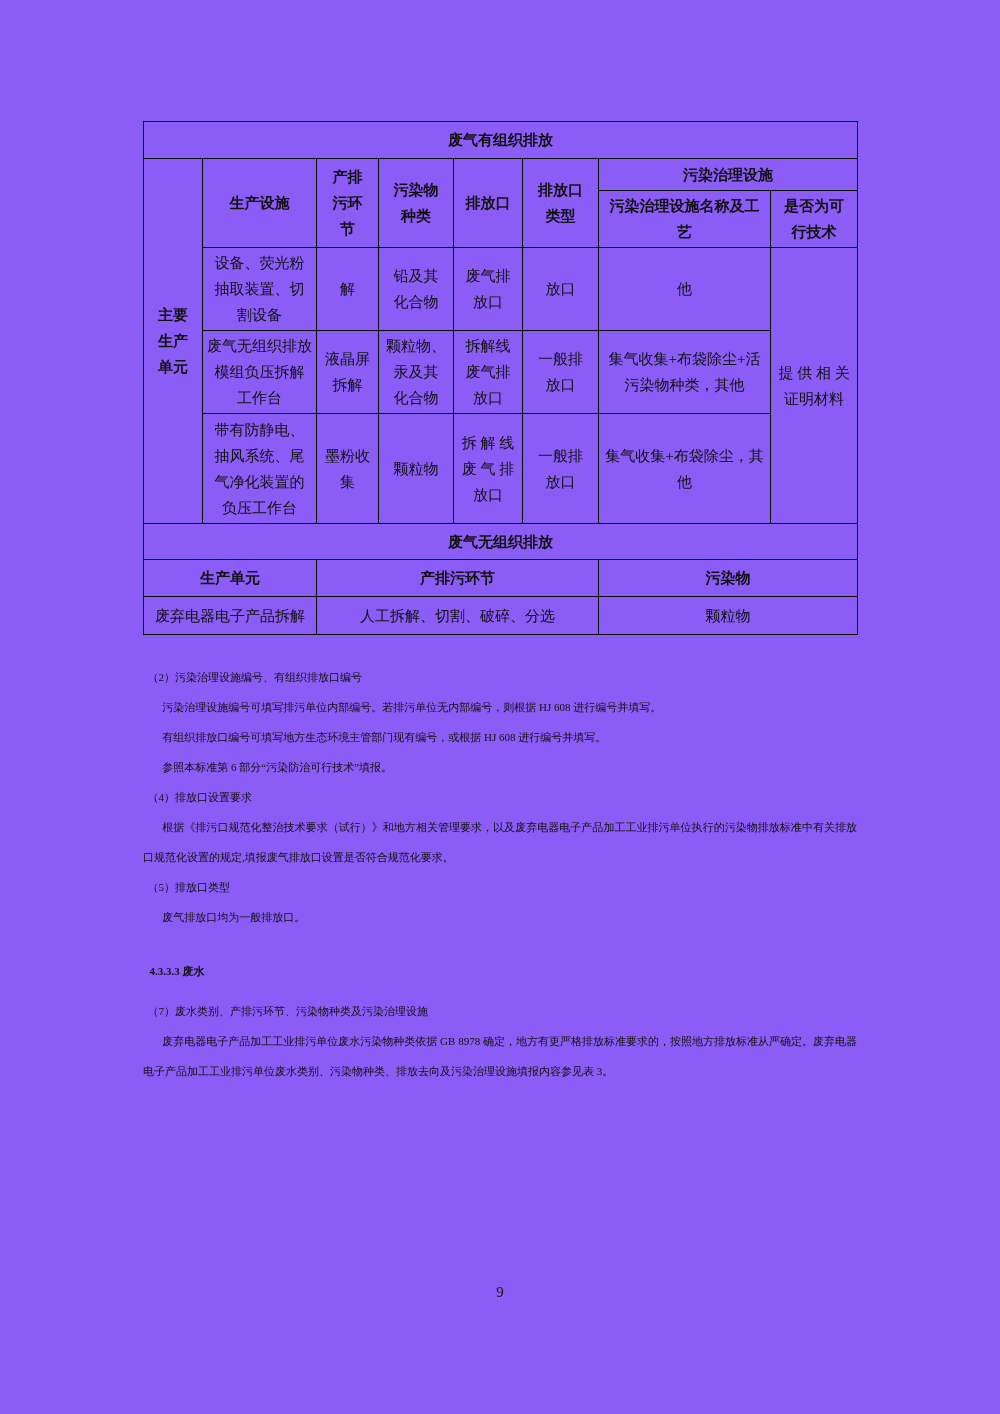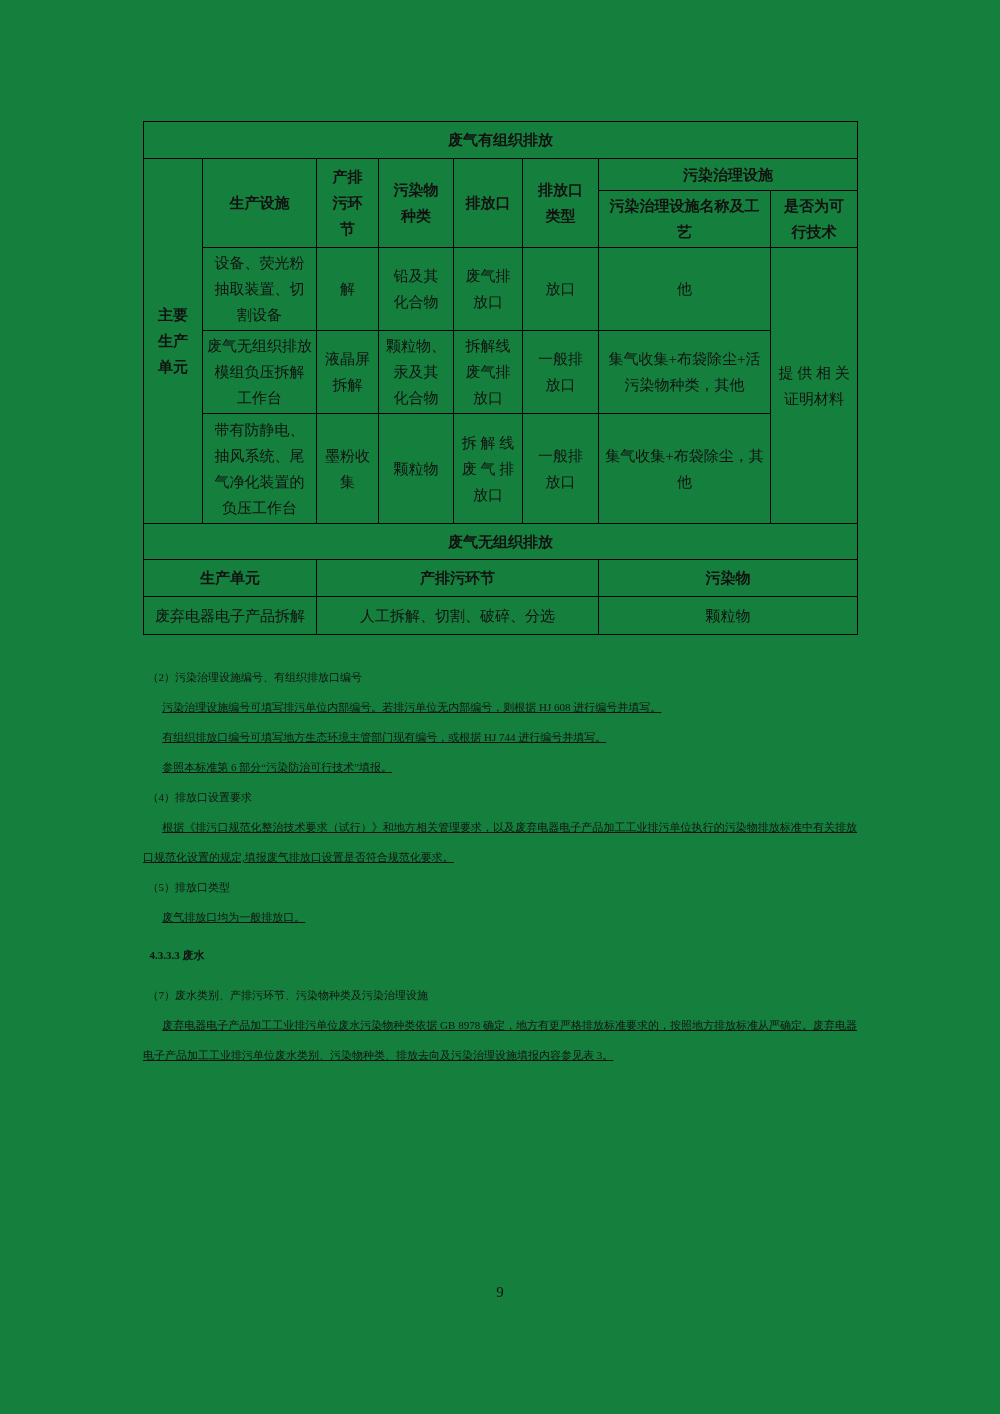--- a/index.html
+++ b/index.html
@@ -1,20 +1,20 @@
 <!DOCTYPE html>
 <html><head>
 <meta charset="utf-8">
 <style>
   html,body { margin:0; padding:0; background:#ffffff; }
   .page {
     position: relative;
     width: 1000px;
     height: 1414px;
-    background: #15803d;
+    background: #8b5cf6;
     color: #111111;
     font-family: "Liberation Serif", "DejaVu Serif", serif;
     overflow: hidden;
   }
   .content { position: absolute; left: 143px; top: 121px; width: 714px; }
 
   table.t {
     border-collapse: collapse;
     table-layout: fixed;
     width: 714px;
@@ -32,22 +32,22 @@
   }
   td.bold { font-weight: bold; }
   td.vtop { vertical-align: top; }
   td.ltext { text-align: left; padding-left: 6px; }
   td.cell-main { line-height: 29px; padding-top: 10px; }
   tr.title-row td { font-weight: bold; }
 
   .body-text { margin-top: 27px; font-size: 11px; line-height: 30px; text-align: justify; }
   .body-text p { margin: 0; }
   p.li-title { text-indent: 0.4em; }
-  p.para { text-indent: 1.75em; text-decoration: underline; }
-  p.h3 { font-weight: bold; margin: 8px 0 10px 0; text-indent: 0.6em; }
+  p.para { text-indent: 1.75em; }
+  p.h3 { font-weight: bold; margin: 24px 0 10px 0; text-indent: 0.6em; }
 
   .pagenum {
     position: absolute; top: 1284px; left: 0; right: 0;
     text-align: center; font-size: 15px;
   }
 </style>
 </head>
 <body>
 
 <div class="page">
@@ -148,21 +148,21 @@
         <td colspan="2">废弃电器电子产品拆解</td>
         <td colspan="4">人工拆解、切割、破碎、分选</td>
         <td colspan="2">颗粒物</td>
       </tr>
     </tbody>
       </table>
 
     <div class="body-text">
       <p class="li-title">（2）污染治理设施编号、有组织排放口编号</p>
       <p class="para">污染治理设施编号可填写排污单位内部编号。若排污单位无内部编号，则根据 HJ 608 进行编号并填写。</p>
-      <p class="para">有组织排放口编号可填写地方生态环境主管部门现有编号，或根据 HJ 744 进行编号并填写。</p>
+      <p class="para">有组织排放口编号可填写地方生态环境主管部门现有编号，或根据 HJ 608 进行编号并填写。</p>
       <p class="para">参照本标准第 6 部分“污染防治可行技术”填报。</p>
       <p class="li-title">（4）排放口设置要求</p>
       <p class="para">根据《排污口规范化整治技术要求（试行）》和地方相关管理要求，以及废弃电器电子产品加工工业排污单位执行的污染物排放标准中有关排放口规范化设置的规定,填报废气排放口设置是否符合规范化要求。</p>
       <p class="li-title">（5）排放口类型</p>
       <p class="para">废气排放口均为一般排放口。</p>
       <p class="h3">4.3.3.3 废水</p>
       <p class="li-title">（7）废水类别、产排污环节、污染物种类及污染治理设施</p>
       <p class="para">废弃电器电子产品加工工业排污单位废水污染物种类依据 GB 8978 确定，地方有更严格排放标准要求的，按照地方排放标准从严确定。废弃电器电子产品加工工业排污单位废水类别、污染物种类、排放去向及污染治理设施填报内容参见表 3。</p>
     </div>
 

